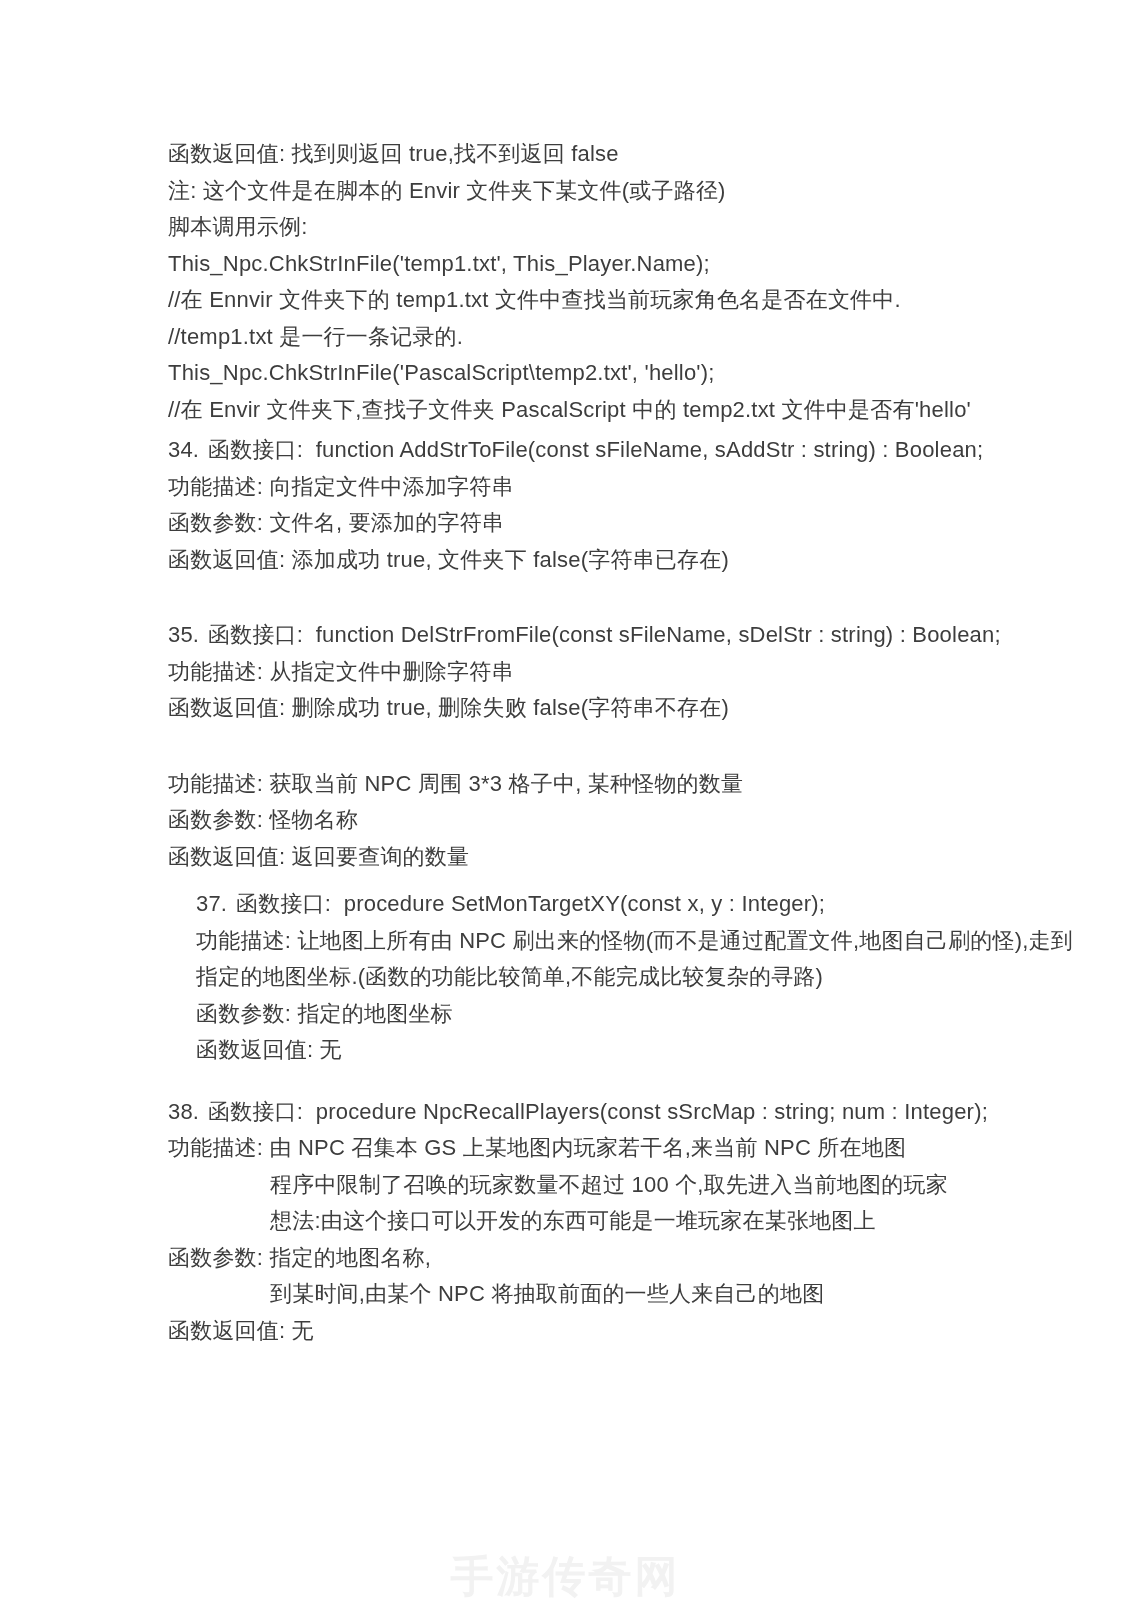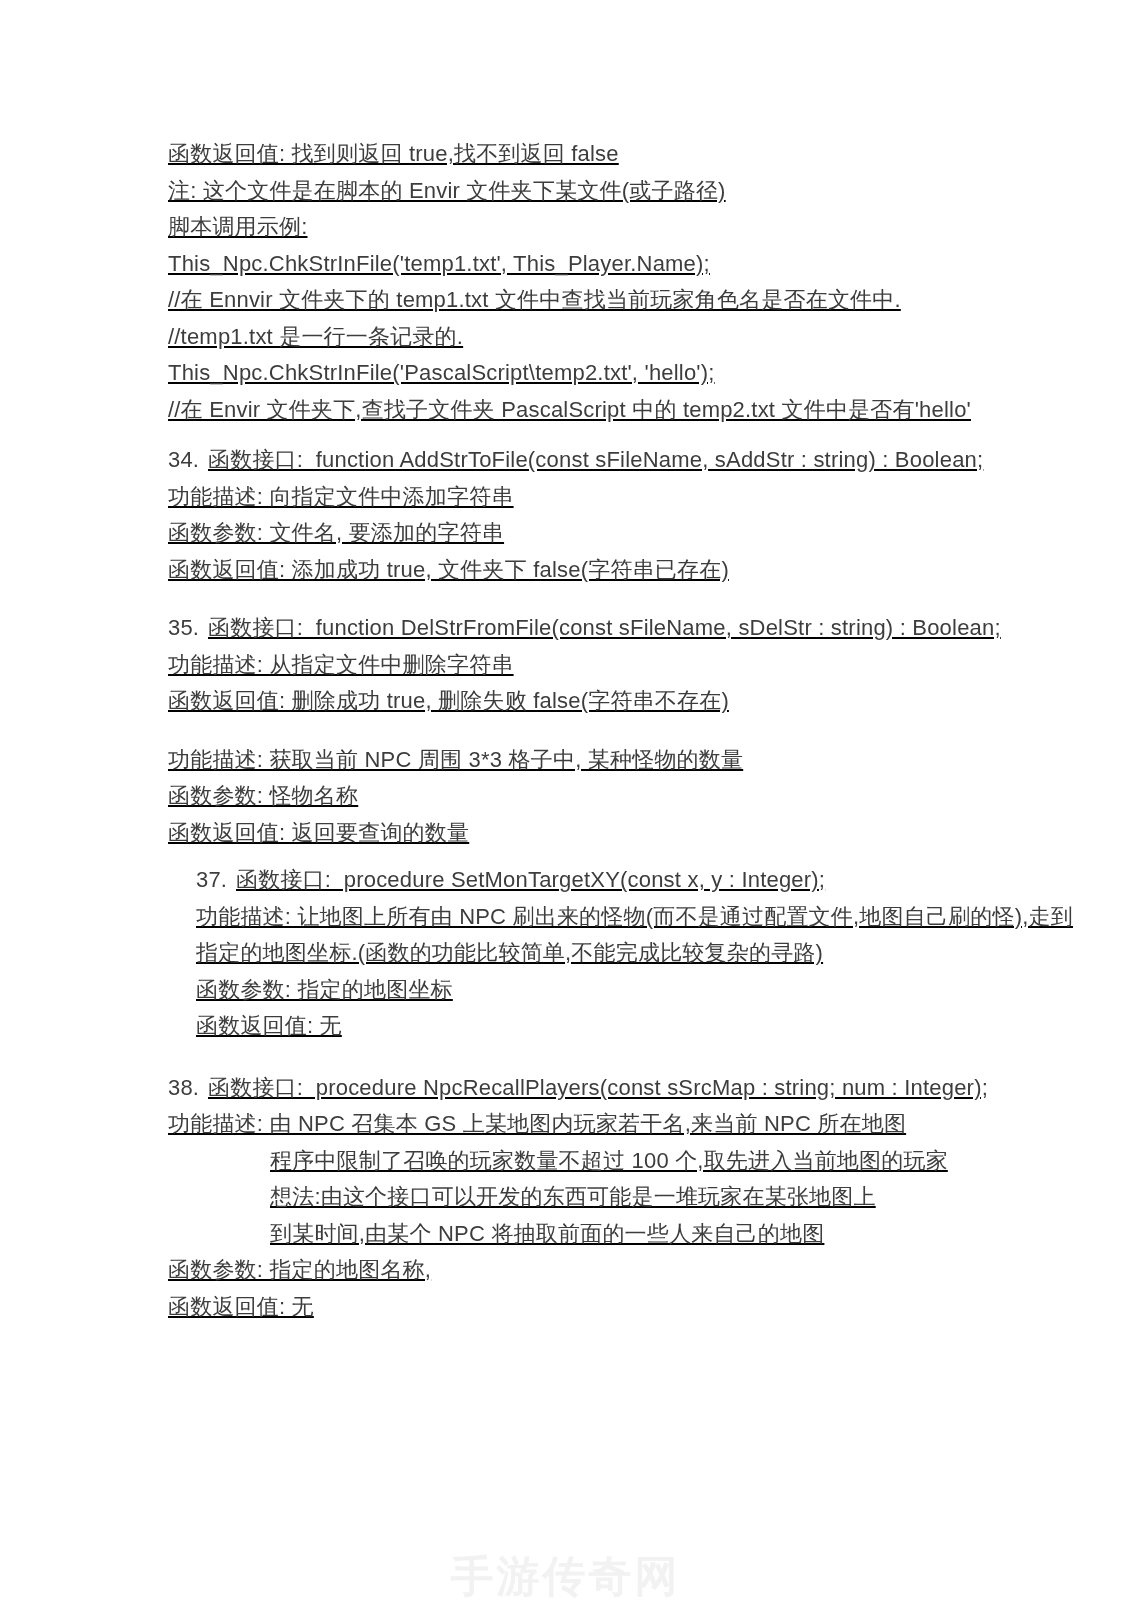--- a/index.html
+++ b/index.html
@@ -9,41 +9,40 @@
     height: 1600px;
     font-family: "Liberation Sans", "DejaVu Sans", sans-serif;
     overflow: hidden;
   }
   .page {
     position: relative;
     width: 1131px;
     height: 1600px;
     background: #ffffff;
     overflow: hidden;
-    text-decoration: underline;
   }
   .doc {
     padding: 136px 40px 0 168px;
     color: #3d3d3d;
     font-size: 22px;
   }
   .line {
     height: 36.5px;
     line-height: 36.5px;
     white-space: pre;
     letter-spacing: 0.2px;
   }
   .indent { padding-left: 102px; }
   .num {
     display: inline-block;
     min-width: 40px;
   }
   
-  .g7  { margin-top: 14px; }
-  .g27 { margin-top: 22px; }
+  .g7  { margin-top: 4px; }
+  .g27 { margin-top: 39px; }
   .g11 { margin-top: 11px; margin-left: 28px; }
   .g25 { margin-top: 25px; }
   .g6  { margin-top: 6px; }
   .watermark {
     position: absolute;
     top: 1548px;
     left: 50%;
     transform: translateX(-50%);
     font-size: 43px;
     font-weight: bold;
@@ -94,22 +93,22 @@
       <div class="line">指定的地图坐标.(函数的功能比较简单,不能完成比较复杂的寻路)</div>
       <div class="line">函数参数: 指定的地图坐标</div>
       <div class="line">函数返回值: 无</div>
     </div>
 
     <div class="block g25">
       <div class="line"><span class="num">38.</span><span>函数接口:  procedure NpcRecallPlayers(const sSrcMap : string; num : Integer);</span></div>
       <div class="line">功能描述: 由 NPC 召集本 GS 上某地图内玩家若干名,来当前 NPC 所在地图</div>
       <div class="line indent">程序中限制了召唤的玩家数量不超过 100 个,取先进入当前地图的玩家</div>
       <div class="line indent">想法:由这个接口可以开发的东西可能是一堆玩家在某张地图上</div>
+      <div class="line">函数参数: 指定的地图名称,</div>
       <div class="line indent">到某时间,由某个 NPC 将抽取前面的一些人来自己的地图</div>
-      <div class="line">函数参数: 指定的地图名称,</div>
       <div class="line">函数返回值: 无</div>
     </div>
 
 
   </div>
 
   <div class="watermark">手游传奇网</div>
 </div>
 
 </body></html>

